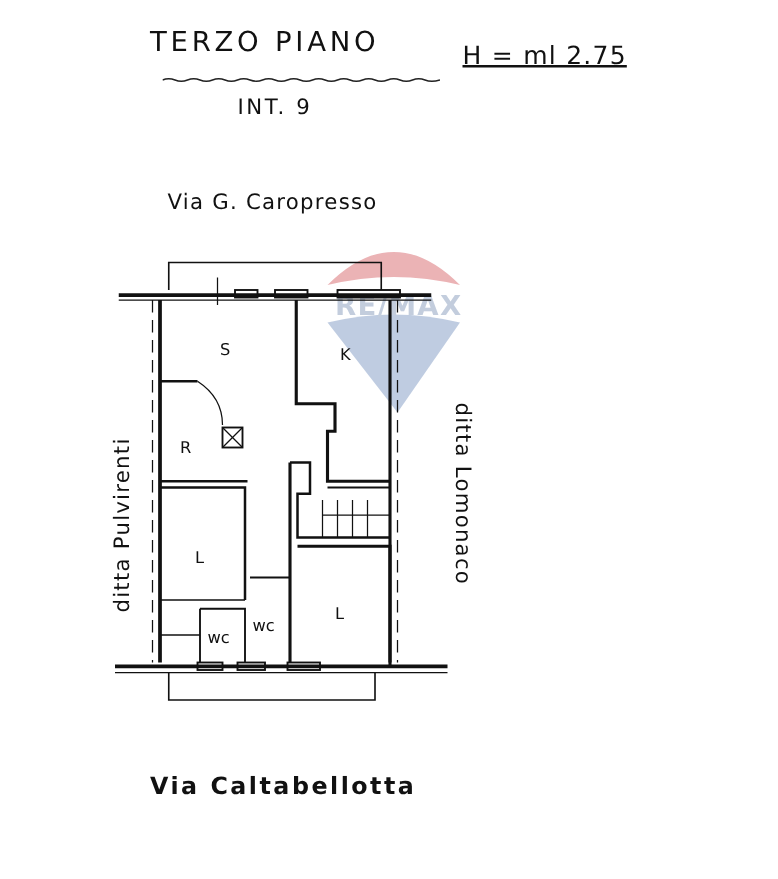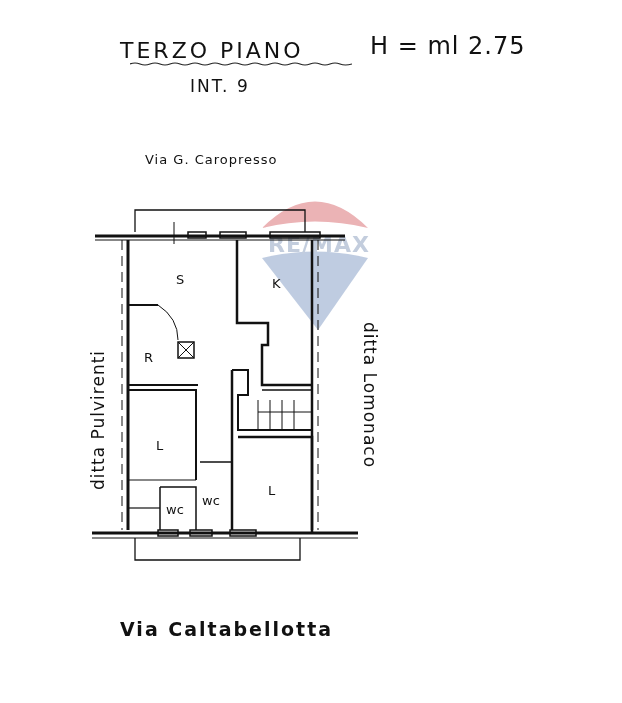--- a/index.html
+++ b/index.html
@@ -1,23 +1,23 @@
 <!DOCTYPE html>
 <html><head>
 <meta charset="utf-8">
 <style>
   html, body { margin: 0; padding: 0; background: #ffffff; }
   body { width: 622px; height: 703px; position: relative; overflow: hidden;
          font-family: "DejaVu Sans", sans-serif; color: #111; }
   .hand { position: absolute; font-family: "DejaVu Sans", sans-serif; color: #111; white-space: nowrap; }
-  #title { left: 120px; top: 38px; font-size: 22px; letter-spacing: 3px; }
+  #title { left: 120px; top: 22px; font-size: 22px; letter-spacing: 3px; }
   #title-underline { position: absolute; left: 130px; top: 62px; width: 222px; height: 4px; }
-  #height { left: 370px; top: 32px; font-size: 24px; letter-spacing: 1px; }
+  #height { left: 370px; top: 32px; font-size: 20px; letter-spacing: 1px; text-decoration: underline; }
   #unit { left: 190px; top: 76px; font-size: 17px; letter-spacing: 2px; }
-  #street-top { left: 145px; top: 152px; font-size: 13px; letter-spacing: 1px; }
+  #street-top { left: 134px; top: 152px; font-size: 17px; letter-spacing: 1px; }
   #street-bottom { left: 120px; top: 618px; font-size: 19px; letter-spacing: 2px; font-weight: bold; text-align: center; }
   #side-left { left: 8px; top: 410px; font-size: 17px; letter-spacing: 1px; transform: rotate(-90deg); transform-origin: center; width: 180px; text-align: center; }
   #side-right { left: 280px; top: 385px; font-size: 17px; letter-spacing: 1px; transform: rotate(90deg); transform-origin: center; width: 180px; text-align: center; }
   svg#plan { position: absolute; left: 0; top: 0; }
   .room-label { font-family: "DejaVu Sans", sans-serif; font-size: 13px; fill: #111; }
 </style>
 </head>
 <body>
 
 <div class="hand" id="title">TERZO PIANO</div>

